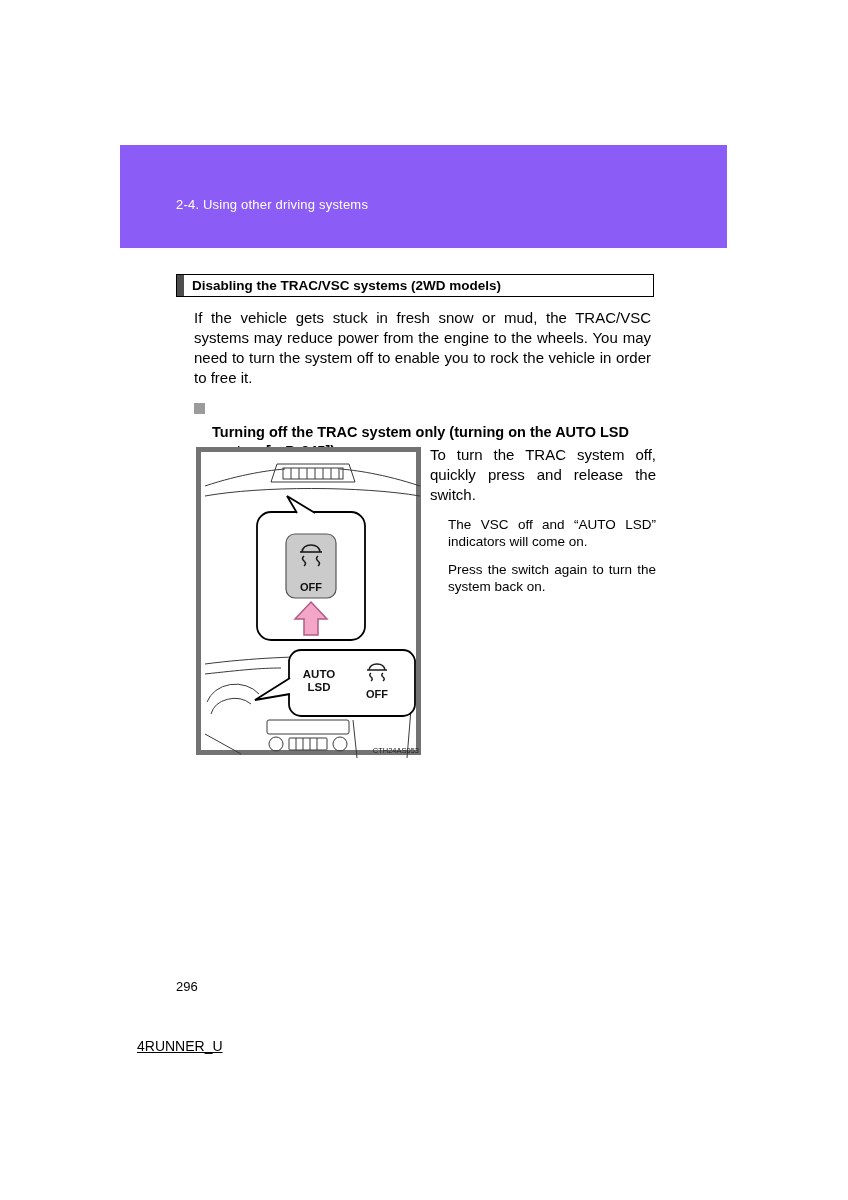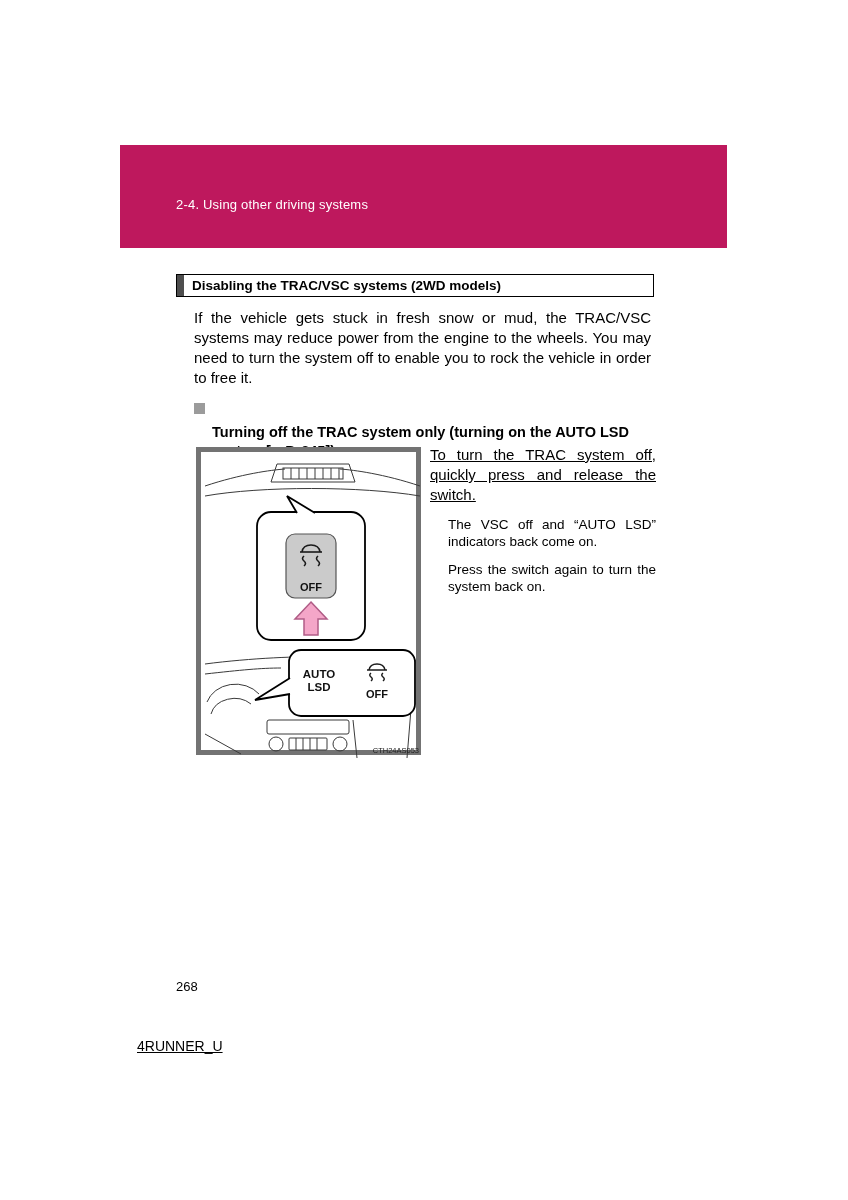--- a/index.html
+++ b/index.html
@@ -7,21 +7,21 @@
   body {
     width: 848px; height: 1200px;
     position: relative;
     font-family: "Liberation Sans", sans-serif;
     color: #000;
     overflow: hidden;
   }
   .header-band {
     position: absolute; left: 120px; top: 145px;
     width: 607px; height: 103px;
-    background: #be185d;
+    background: #8b5cf6;
   }
   .header-band .chapter {
     position: absolute; left: 56px; bottom: 36px;
     color: #ffffff; font-size: 13px; letter-spacing: 0.2px;
   }
   .section-title-box {
     position: absolute; left: 176px; top: 274px;
     width: 478px; height: 23px;
     border: 1px solid #000;
     display: flex; align-items: stretch;
@@ -56,21 +56,21 @@
     position: absolute; left: 196px; top: 447px;
     width: 225px; height: 308px;
     border: 5px solid #737373;
     background: #fff;
   }
   .instructions {
     position: absolute; left: 430px; top: 445px;
     width: 226px;
   }
   .instructions .main {
-    font-size: 15px; line-height: 20px; text-align: justify; text-decoration: underline;
+    font-size: 15px; line-height: 20px; text-align: justify;
   }
   .instructions .note {
     margin-top: 12px; margin-left: 18px;
     font-size: 13.5px; line-height: 16.5px; text-align: justify;
   }
   .page-number {
     position: absolute; left: 176px; top: 979px;
     font-size: 13px;
   }
   .doc-code {
@@ -162,18 +162,18 @@
       </g>
       <text x="176" y="246" text-anchor="middle" font-size="11" font-weight="bold" fill="#111">OFF</text>
     </g>
 
     <text x="218" y="301" text-anchor="end" font-size="7.5" fill="#222">CTH24AS053</text>
   </svg>
 </div>
 
 <div class="instructions">
   <p class="main">To turn the TRAC system off, quickly press and release the switch.</p>
-  <p class="note">The VSC off and “AUTO LSD” indicators back come on.</p>
+  <p class="note">The VSC off and “AUTO LSD” indicators will come on.</p>
   <p class="note">Press the switch again to turn the system back on.</p>
 </div>
 
-<div class="page-number">268</div>
+<div class="page-number">296</div>
 <div class="doc-code">4RUNNER_U</div>
 
 </body></html>

